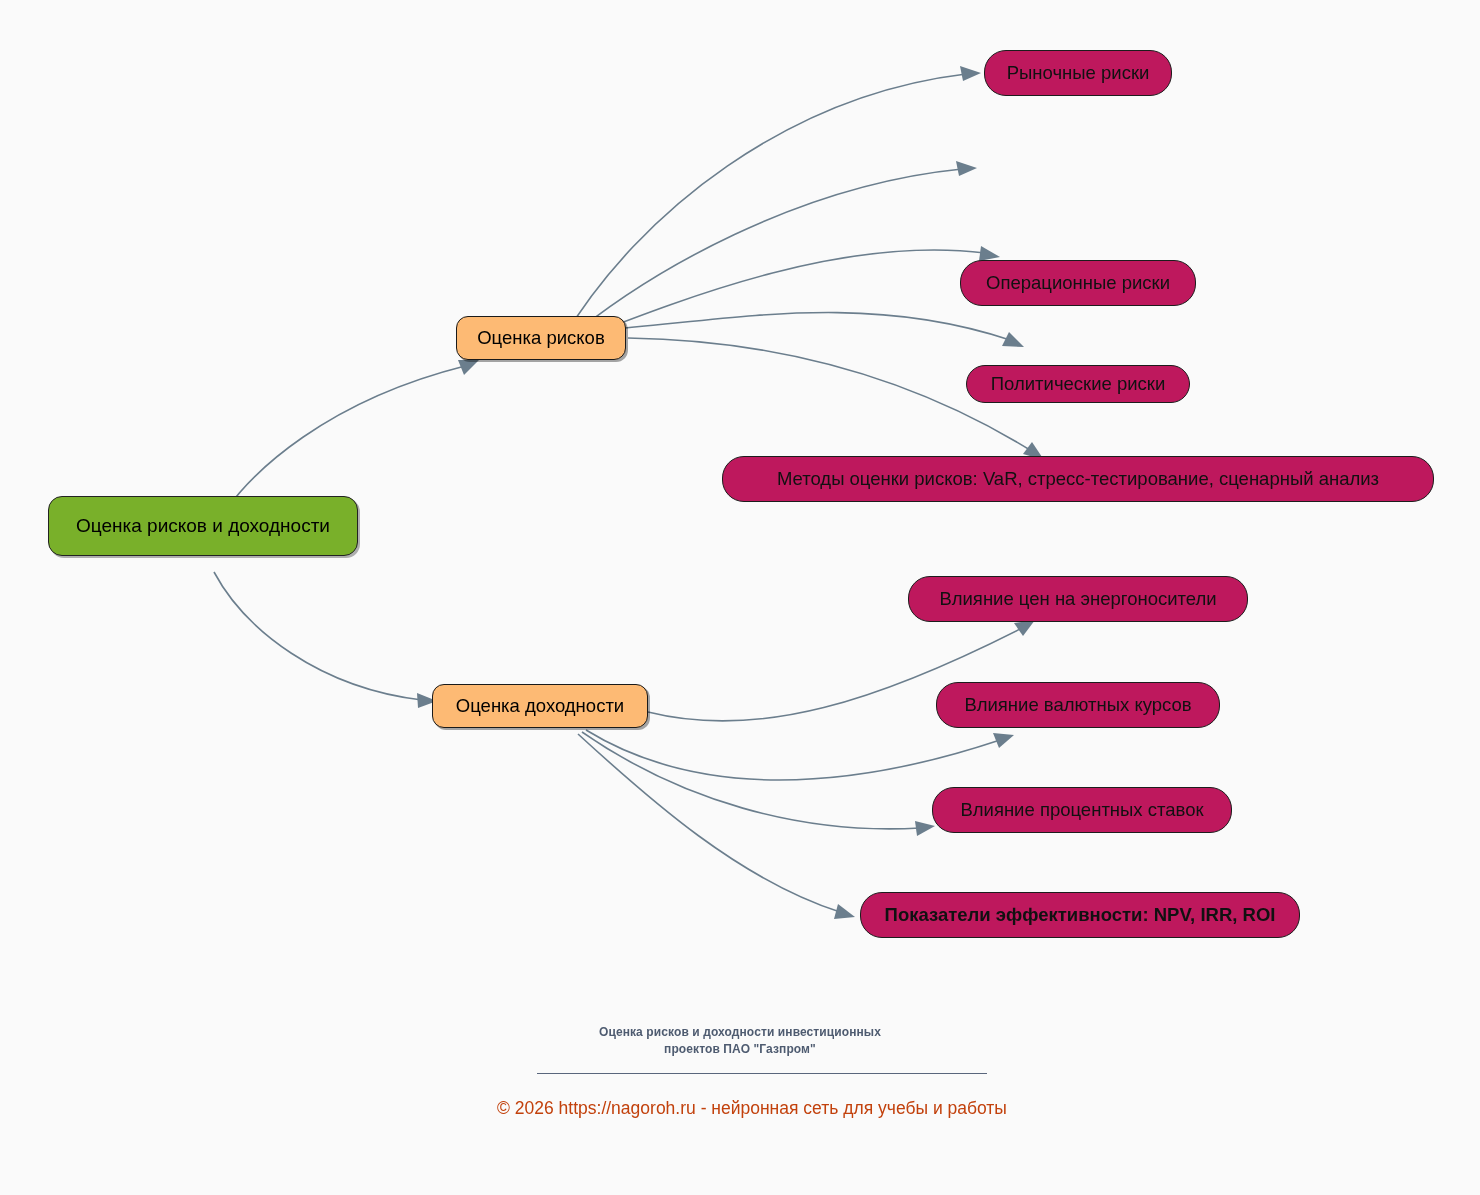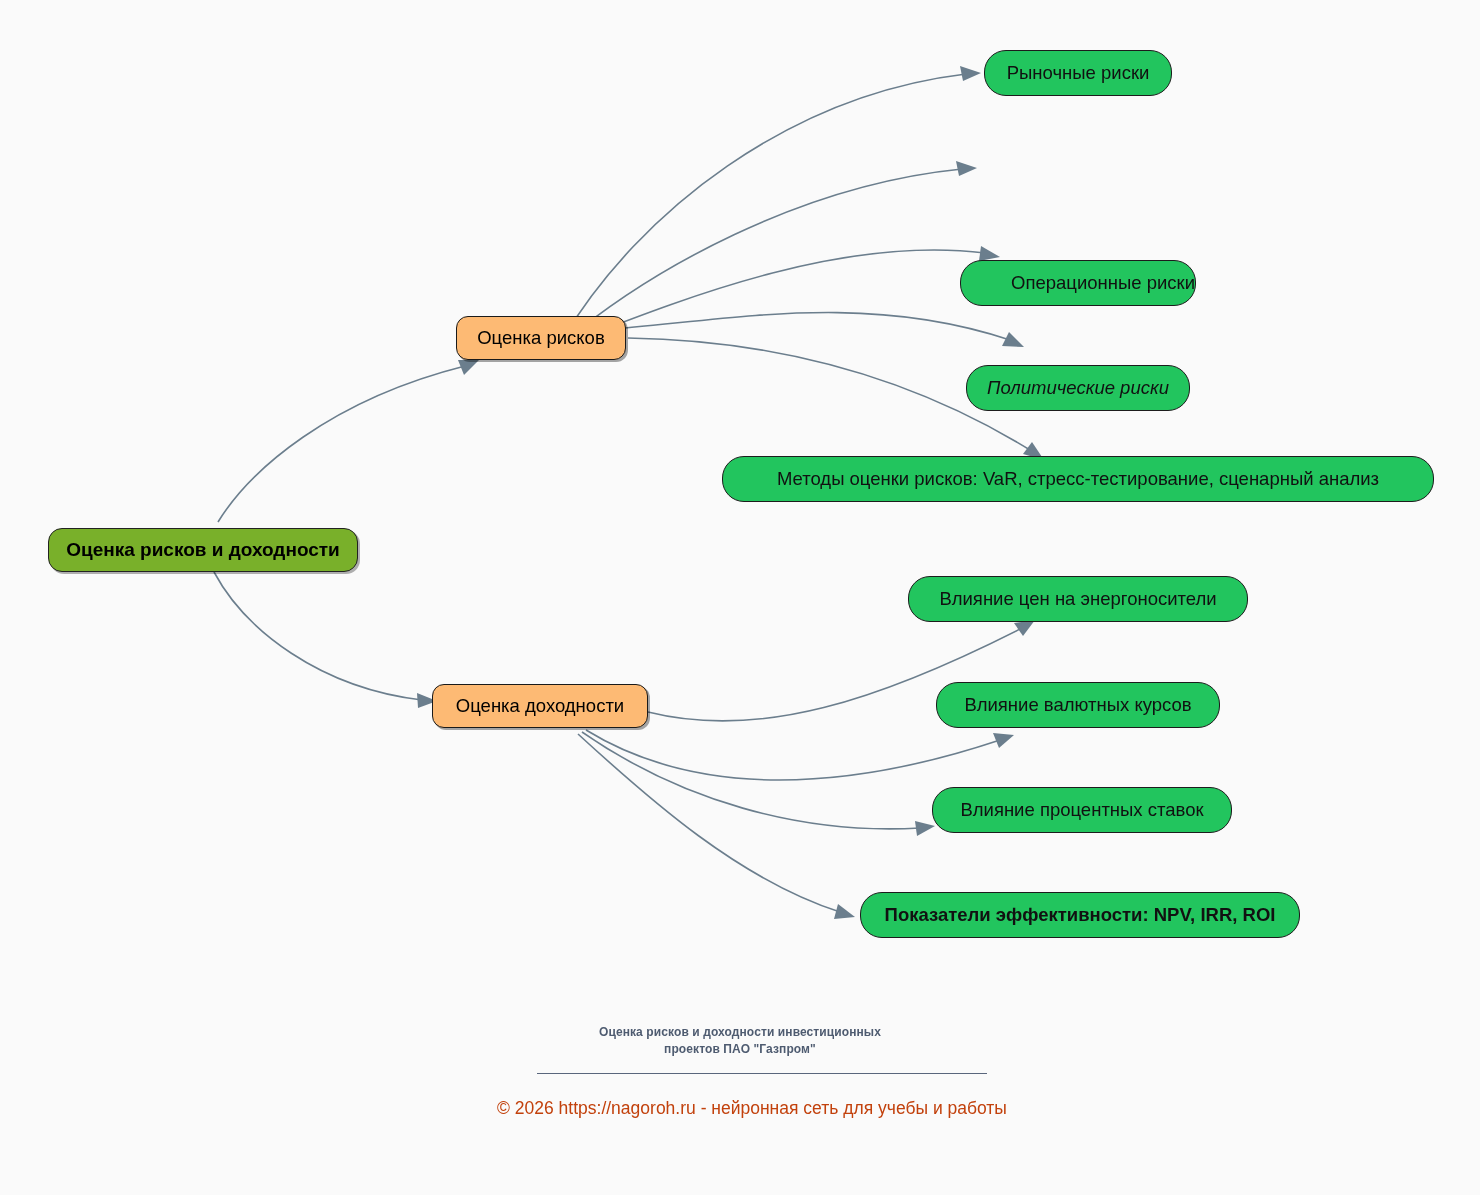--- a/index.html
+++ b/index.html
@@ -57,21 +57,21 @@
   }
   .node-branch {
     background: #fdba74;
     border: 1.5px solid #1a1a1a;
     border-radius: 12px;
     color: #000000;
     font-size: 18.5px;
     box-shadow: 2px 2px 0 rgba(0,0,0,0.35);
   }
   .node-leaf {
-    background: #22c55e;
+    background: #be185d;
     border: 1.6px solid #1c1c1c;
     border-radius: 22px;
     color: #111111;
     font-size: 18.5px;
   }
   .footer {
     position: absolute;
     left: 0;
     width: 1480px;
     text-align: center;
@@ -133,42 +133,42 @@
     <path class="edge-path" d="M 586,730 C 700,800 850,790 1000,740"></path>
     <polygon class="arrow-head" points="1014,735 993,733 999,748"></polygon>
 
     <path class="edge-path" d="M 582,732 C 680,800 800,835 920,828"></path>
     <polygon class="arrow-head" points="935,826 915,821 917,836"></polygon>
 
     <path class="edge-path" d="M 578,734 C 650,800 740,880 840,912"></path>
     <polygon class="arrow-head" points="855,917 838,904 834,919"></polygon>
   </svg>
 
-  <div class="node node-root" style="left:48px; top:528px; width:310px; height:44px;font-weight:bold;">
+  <div class="node node-root" style="left:48px; top:496px; width:310px; height:60px;">
     <span>Оценка рисков и доходности</span>
   </div>
 
   <div class="node node-branch" style="left:456px; top:316px; width:170px; height:44px;">
     <span>Оценка рисков</span>
   </div>
 
   <div class="node node-branch" style="left:432px; top:684px; width:216px; height:44px;">
     <span>Оценка доходности</span>
   </div>
 
   <div class="node node-leaf" style="left:984px; top:50px; width:188px; height:46px;">
     <span>Рыночные риски</span>
   </div>
 
 
-  <div class="node node-leaf" style="left:960px; top:260px; width:236px; height:46px;justify-content:flex-end;">
+  <div class="node node-leaf" style="left:960px; top:260px; width:236px; height:46px;">
     <span>Операционные риски</span>
   </div>
 
-  <div class="node node-leaf" style="left:966px; top:365px; width:224px; height:46px;font-style:italic;">
+  <div class="node node-leaf" style="left:966px; top:365px; width:224px; height:38px;">
     <span>Политические риски</span>
   </div>
 
   <div class="node node-leaf" style="left:722px; top:456px; width:712px; height:46px;">
     <span>Методы оценки рисков: VaR, стресс-тестирование, сценарный анализ</span>
   </div>
 
   <div class="node node-leaf" style="left:908px; top:576px; width:340px; height:46px;">
     <span>Влияние цен на энергоносители</span>
   </div>

